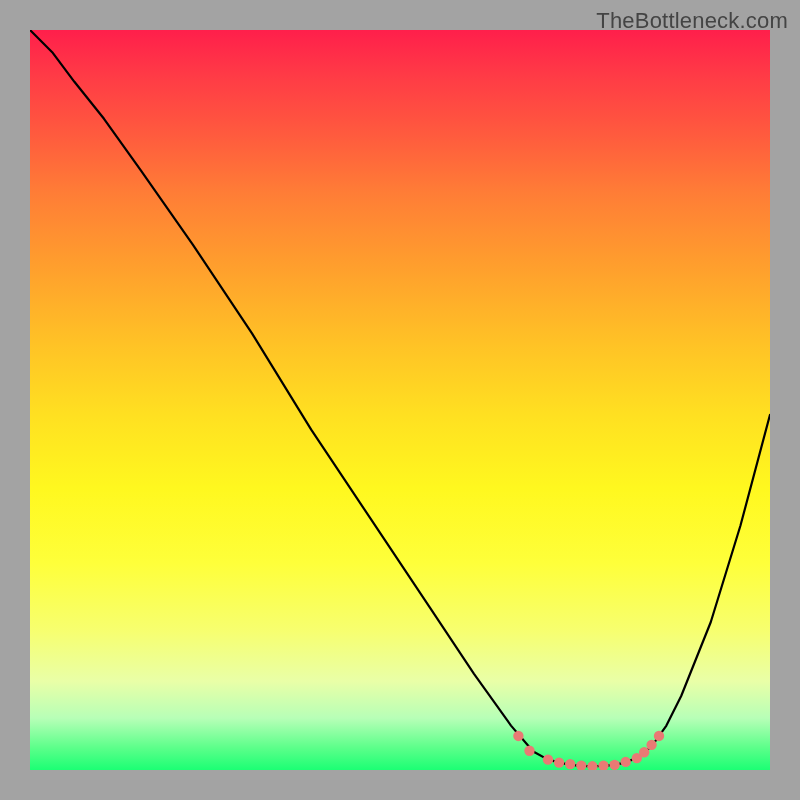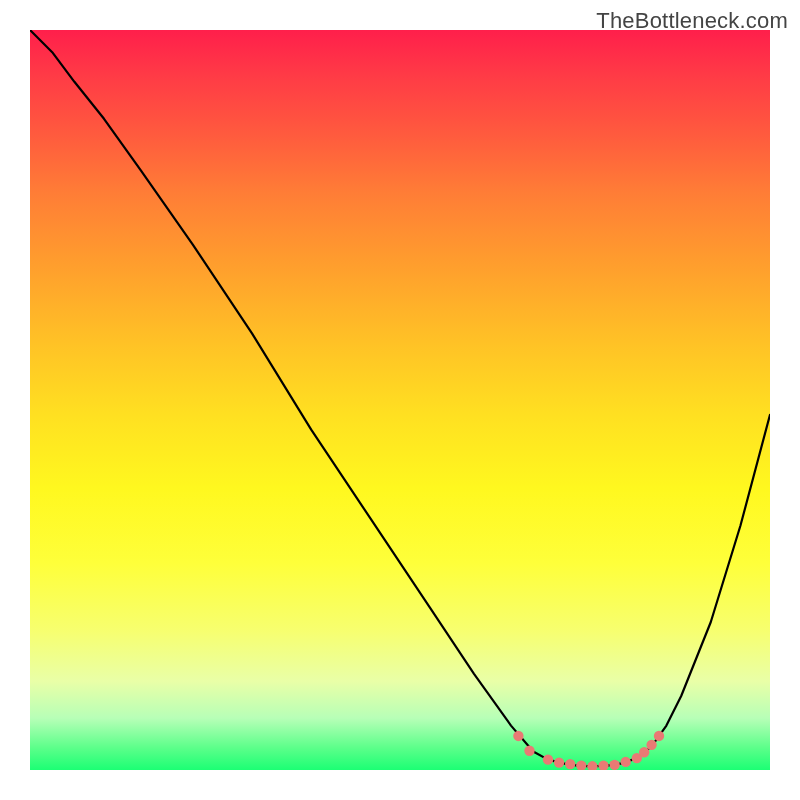--- a/index.html
+++ b/index.html
@@ -1,20 +1,20 @@
 <!DOCTYPE html>
 <html><head>
 <meta charset="utf-8">
 <style>
   * { margin: 0; padding: 0; box-sizing: border-box; }
   html, body { width: 800px; height: 800px; background: #000; }
   .container {
     width: 800px;
     height: 800px;
-    background: #ffffff;
+    background: #a3a3a3;
     position: relative;
   }
   .watermark {
     position: absolute;
     top: 8px;
     right: 12px;
     color: #444;
     font-family: Arial, Helvetica, sans-serif;
     font-size: 22px;
     letter-spacing: 0.2px;

